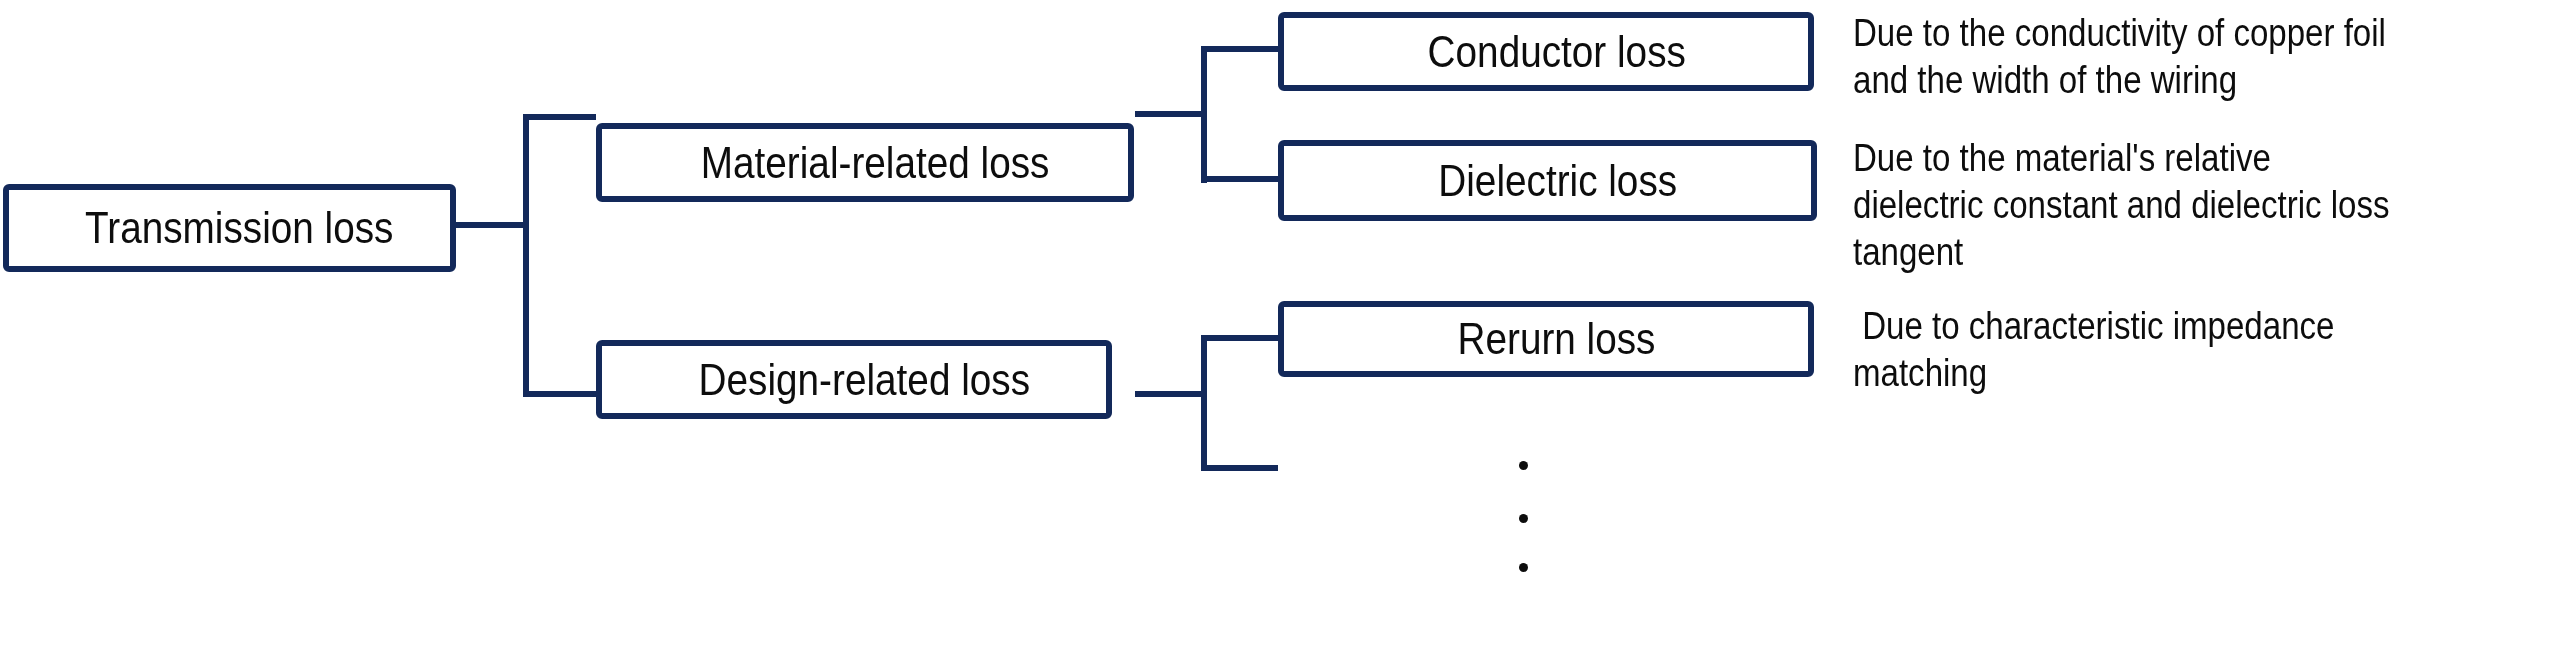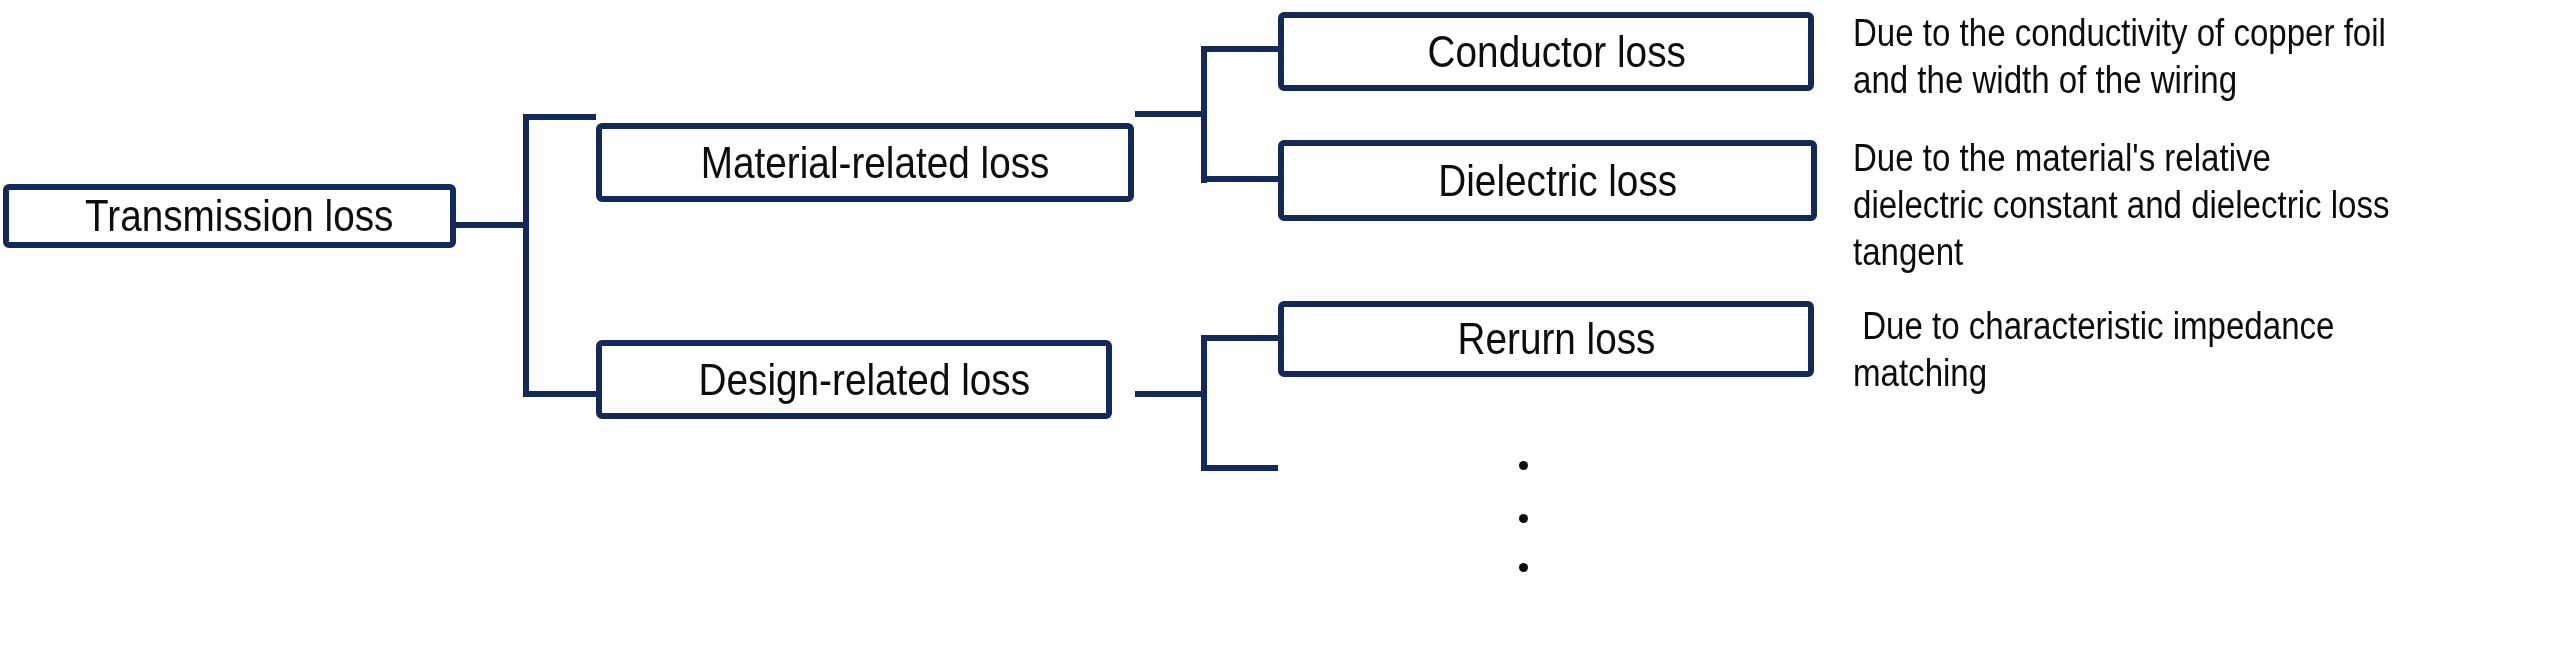--- a/index.html
+++ b/index.html
@@ -48,21 +48,21 @@
     transform-origin: 0 0;
   }
   .dot {
     position: absolute;
     width: 9.2px;
     height: 9.2px;
     border-radius: 50%;
     background: var(--ink, #0d0d0d);
   }
   
-  .box-transmission { left: 2.5px;    top: 184px; width: 453px; height: 64px; }
+  .box-transmission { left: 2.5px;    top: 184px; width: 453px; height: 88px; }
   .box-material     { left: 596px;  top: 77px; width: 538px; height: 79px; margin-top: 46px; }
   .box-design       { left: 596px;  top: 340px; width: 516px; height: 79px; }
   .box-conductor    { left: 1278px; top: 12.3px;  width: 536px; height: 79px; }
   .box-dielectric   { left: 1278px; top: 140px; width: 539px; height: 81px; }
   .box-rerurn       { left: 1278px; top: 301px; width: 536px; height: 76px; }
   
   .conn-a1 { left: 456px;  top: 222px; width: 73px; height: 5.5px; }
   .conn-a2 { left: 523px;  top: 114px; width: 5.5px;   height: 283px; }
   .conn-a3 { left: 523px;  top: 114px; width: 73px; height: 5.5px; }
   .conn-a4 { left: 523px;  top: 391px; width: 73px; height: 5.5px; }

